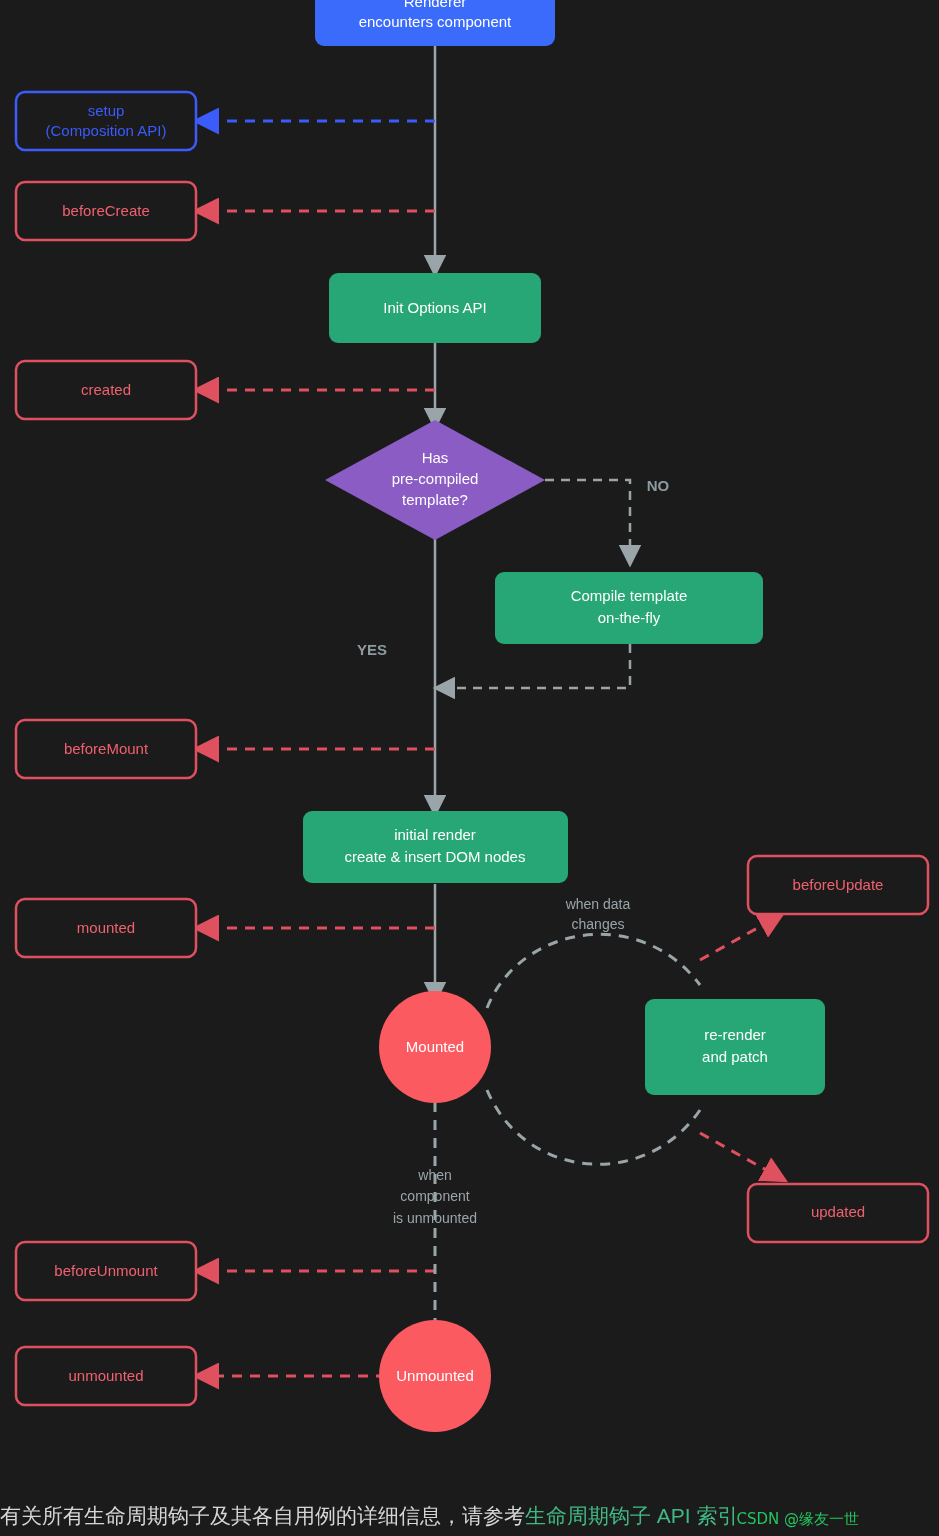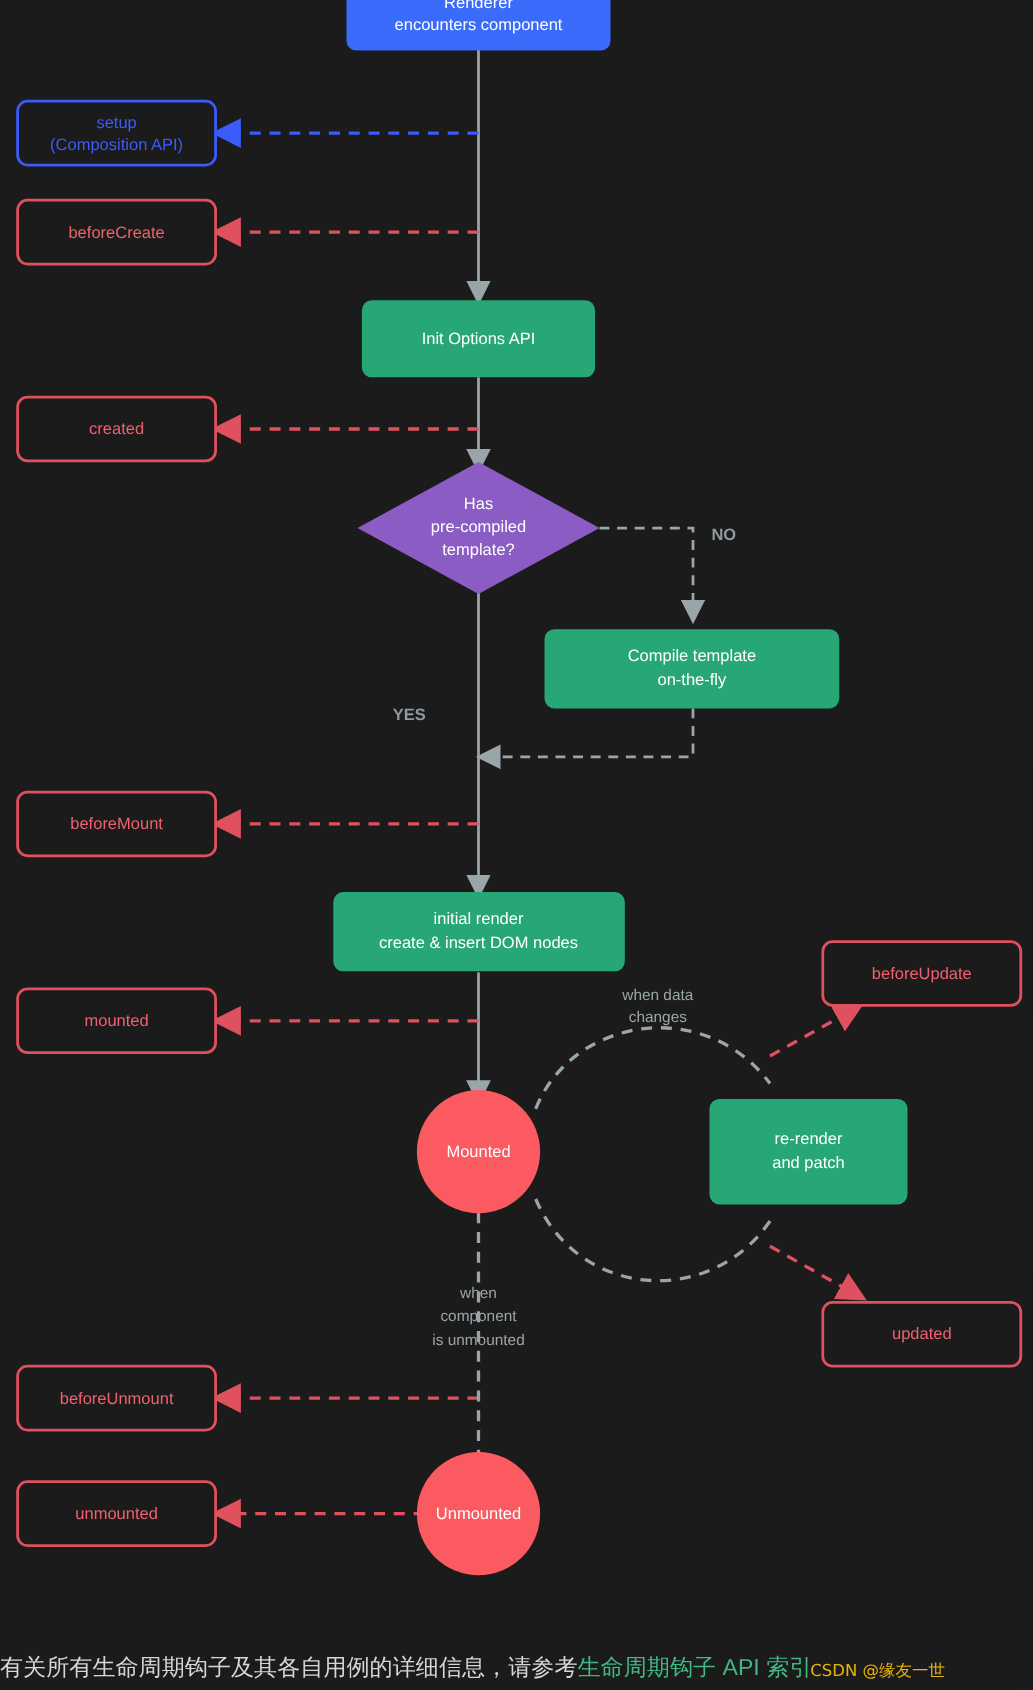--- a/index.html
+++ b/index.html
@@ -60,21 +60,21 @@
     letter-spacing: 0px;
   }
   .footer-link {
     font-family: Liberation Sans, sans-serif;
     font-size: 21px;
     color: #41b883;
   }
   .watermark {
     font-family: "DejaVu Sans", "Liberation Sans", sans-serif;
     font-size: 15px;
-    color: #eab308;
+    color: #22c55e;
     margin-left: -2px;
     padding-bottom: 1px;
   }
 </style>
 </head>
 <body>
 
 <div id="page">
 
   <svg class="diagram-svg" viewBox="0 0 939 1480">

